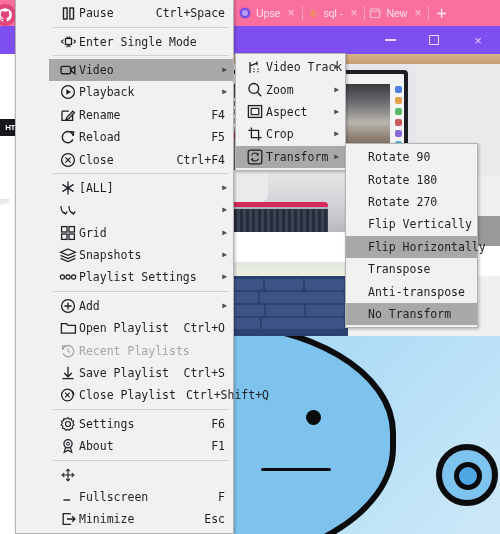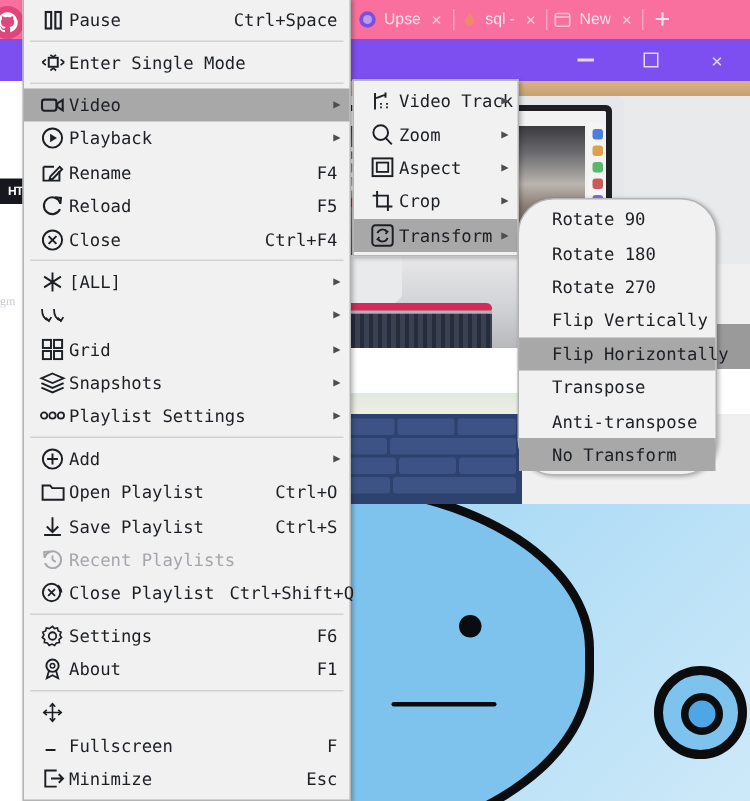--- a/index.html
+++ b/index.html
@@ -142,23 +142,23 @@
     background: #e9eaec; }
 
   
   .menu {
     position: absolute;
     background: #f1f1f1;
     border: 1px solid #b4b4b4;
     box-shadow: 1px 1px 3px rgba(0,0,0,0.28);
     padding: 2px 0;
   }
-  #main-menu { left: 15px; top: -1px; width: 219px; }
+  #main-menu { left: 15px; top: -1px; width: 219px; padding-left: 33px; }
   #video-menu { left: 235px; top: 53px; width: 111px; }
-  #transform-menu { left: 345px; top: 132px; width: 133px; border-radius: 24px; }
+  #transform-menu { left: 345px; top: 143px; width: 133px; }
 
   .mi {
     position: relative; display: flex; align-items: center;
     height: 22.4px; padding-left: 8px; padding-right: 8px;
     color: #1c1f24; font-size: 11.5px; white-space: nowrap;
     font-family: "DejaVu Sans Mono", monospace;
   }
   .mi.sel { background: #a8a8a8; }
   .mi.dim { color: #a3a6ab; }
   .mi .ic { width: 22px; flex: 0 0 22px; display: flex; align-items: center;
@@ -499,40 +499,40 @@
     <div class="mi">
       <span class="ic">
         <svg width="17" height="14" viewBox="0 0 17 14">
             <path d="M1.4 12.2 V2.6 H6.4 L7.8 4.4 H15.4 V12.2 Z" fill="none" stroke="#1c1f24" stroke-width="1.3"></path>
           </svg>
       </span>
       <span class="lbl">Open Playlist</span>
       <span class="acc">Ctrl+O</span>
     </div>
 
-    <div class="mi">
-      <span class="ic">
-        <svg width="16" height="16" viewBox="0 0 16 16">
-            <path d="M8 1.8 V11.4 M4.2 8 L8 11.8 L11.8 8" fill="none" stroke="#1c1f24" stroke-width="1.3"></path>
-            <path d="M2.4 13.6 H13.6" stroke="#1c1f24" stroke-width="1.3"></path>
-          </svg>
-      </span>
-      <span class="lbl">Save Playlist</span>
-      <span class="acc">Ctrl+S</span>
-    </div>
-
     <div class="mi dim">
       <span class="ic">
         <svg width="16" height="16" viewBox="0 0 16 16">
             <path d="M2.8 6.4 A5.6 5.6 0 1 1 3 10.4" fill="none" stroke="#a3a6ab" stroke-width="1.3"></path>
             <path d="M6.4 2.6 L2.4 3 L2.8 7" fill="none" stroke="#a3a6ab" stroke-width="1.3"></path>
             <path d="M8 5.4 V8.2 L10.2 9.6" fill="none" stroke="#a3a6ab" stroke-width="1.2"></path>
           </svg>
       </span>
       <span class="lbl">Recent Playlists</span>
+    </div>
+
+    <div class="mi">
+      <span class="ic">
+        <svg width="16" height="16" viewBox="0 0 16 16">
+            <path d="M8 1.8 V11.4 M4.2 8 L8 11.8 L11.8 8" fill="none" stroke="#1c1f24" stroke-width="1.3"></path>
+            <path d="M2.4 13.6 H13.6" stroke="#1c1f24" stroke-width="1.3"></path>
+          </svg>
+      </span>
+      <span class="lbl">Save Playlist</span>
+      <span class="acc">Ctrl+S</span>
     </div>
 
     <div class="mi">
       <span class="ic">
         <svg width="16" height="16" viewBox="0 0 16 16">
             <circle cx="7.4" cy="8" r="5.8" fill="none" stroke="#1c1f24" stroke-width="1.3"></circle>
             <path d="M5.1 5.7 L9.7 10.3 M9.7 5.7 L5.1 10.3" stroke="#1c1f24" stroke-width="1.2"></path>
             <path d="M11.4 3.2 A6 6 0 0 1 14 8" fill="none" stroke="#1c1f24" stroke-width="1.1"></path>
           </svg>
       </span>

